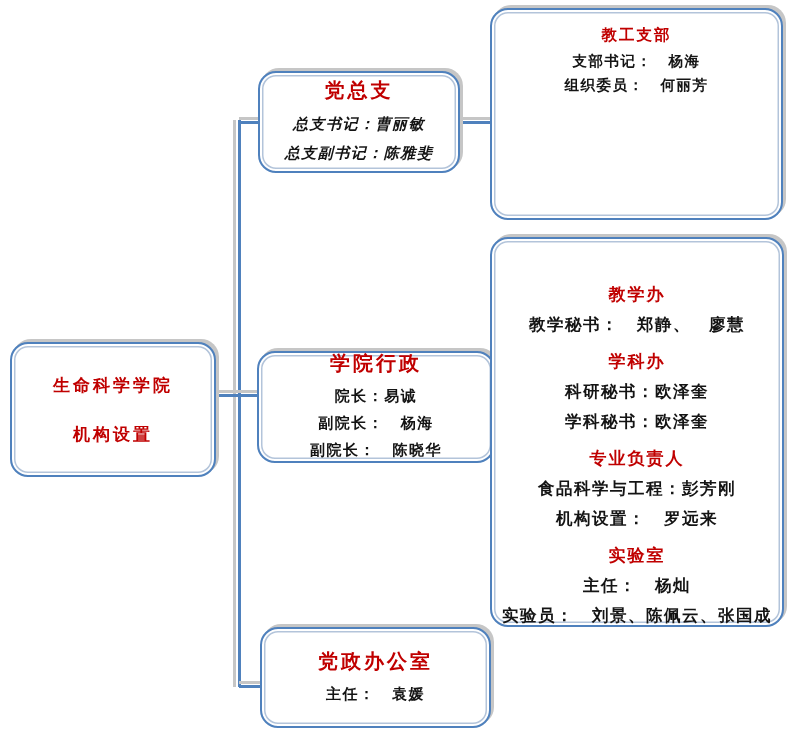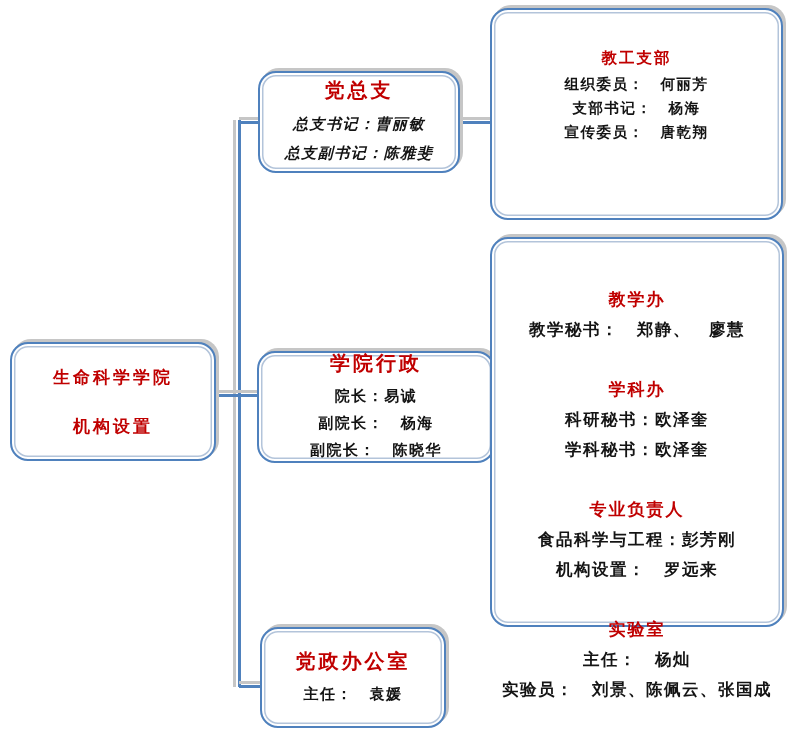--- a/index.html
+++ b/index.html
@@ -28,44 +28,44 @@
   .root-box .node-inner{gap:26px;}
   .root-line{font-size:17px;letter-spacing:3px;}
 
   
   .mid-title{font-size:20px;letter-spacing:3px;margin-bottom:6px;}
   .mid-line{font-size:15px;letter-spacing:1.5px;margin:4px 0;}
   .m1 .mid-line{margin:5px 0;font-style:italic;}
 
   
   .panel .node-inner{justify-content:flex-start;padding-top:10px;}
-  .sec{display:flex;flex-direction:column;align-items:center;width:100%;margin-top:23px;}
+  .sec{display:flex;flex-direction:column;align-items:center;width:100%;}
   .panel-a .sec-title{font-size:15.5px;letter-spacing:2px;margin:5px 0 3px;}
   .panel-a .b-line{font-size:14.5px;letter-spacing:1.5px;margin:2.5px 0;}
-  .panel-b .node-inner{padding-top:16px;}
+  .panel-b .node-inner{padding-top:34px;}
   .panel-b .sec-title{font-size:17px;letter-spacing:2px;margin:10px 0 4px;}
   .panel-b .b-line{font-size:16.5px;letter-spacing:1.5px;margin:4px 0;}
 
   
   .line{position:absolute;background:#4f81bd;}
   .h{height:2.5px;box-shadow:0 -4px 0 0 #c6c6c6;}
   .v{width:2.5px;box-shadow:-5px 0 0 0 #c6c6c6;}
 
   .trunk   {left:238px;top:120px;height:567px;}
   .h-top   {left:239px;top:121px;width:20px;}
   .h-mid   {left:214px;top:394px;width:44px;}
   .h-bottom{left:239px;top:685px;width:22px;}
   .h-r1    {left:459px;top:121px;width:32px;}
   .h-r2    {left:457px;top:408px;width:34px;}
 
   
-  .root-box{left:10px;top:342px;width:206px;height:119px;}
+  .root-box{left:10px;top:342px;width:206px;height:135px;}
   .m1{left:258px;top:71px;width:202px;height:102px;}
   .m2{left:257px;top:351px;width:238px;height:112px;}
-  .m3{left:260px;top:627px;width:186px;height:101px;}
+  .m3{left:260px;top:627px;width:231px;height:101px;}
   .r1{left:490px;top:8px;width:293px;height:212px;}
   .r2{left:490px;top:237px;width:294px;height:390px;}
 </style>
 </head>
 <body>
 
 <div class="stage">
 
   <div class="line v trunk"></div>
   <div class="line h h-top"></div>
@@ -102,23 +102,22 @@
     <div class="node-inner">
       <div class="t-red mid-title">党政办公室</div>
       <div class="t-black mid-line">主任：　袁媛</div>
     </div>
   </div>
 
   <div class="node panel panel-a r1">
     <div class="node-inner">
       <div class="sec">
         <div class="t-red sec-title">教工支部</div>
+        <div class="t-black b-line">支部书记：　杨海</div>
         <div class="t-black b-line">组织委员：　何丽芳</div>
-        <div class="t-black b-line">支部书记：　杨海</div>
-        <div class="t-black b-line">宣传委员：　唐乾翔</div>
       </div>
     </div>
   </div>
 
   <div class="node panel panel-b r2">
     <div class="node-inner">
       <div class="sec">
         <div class="t-red sec-title">教学办</div>
         <div class="t-black b-line">教学秘书：　郑静、　廖慧</div>
       </div>

